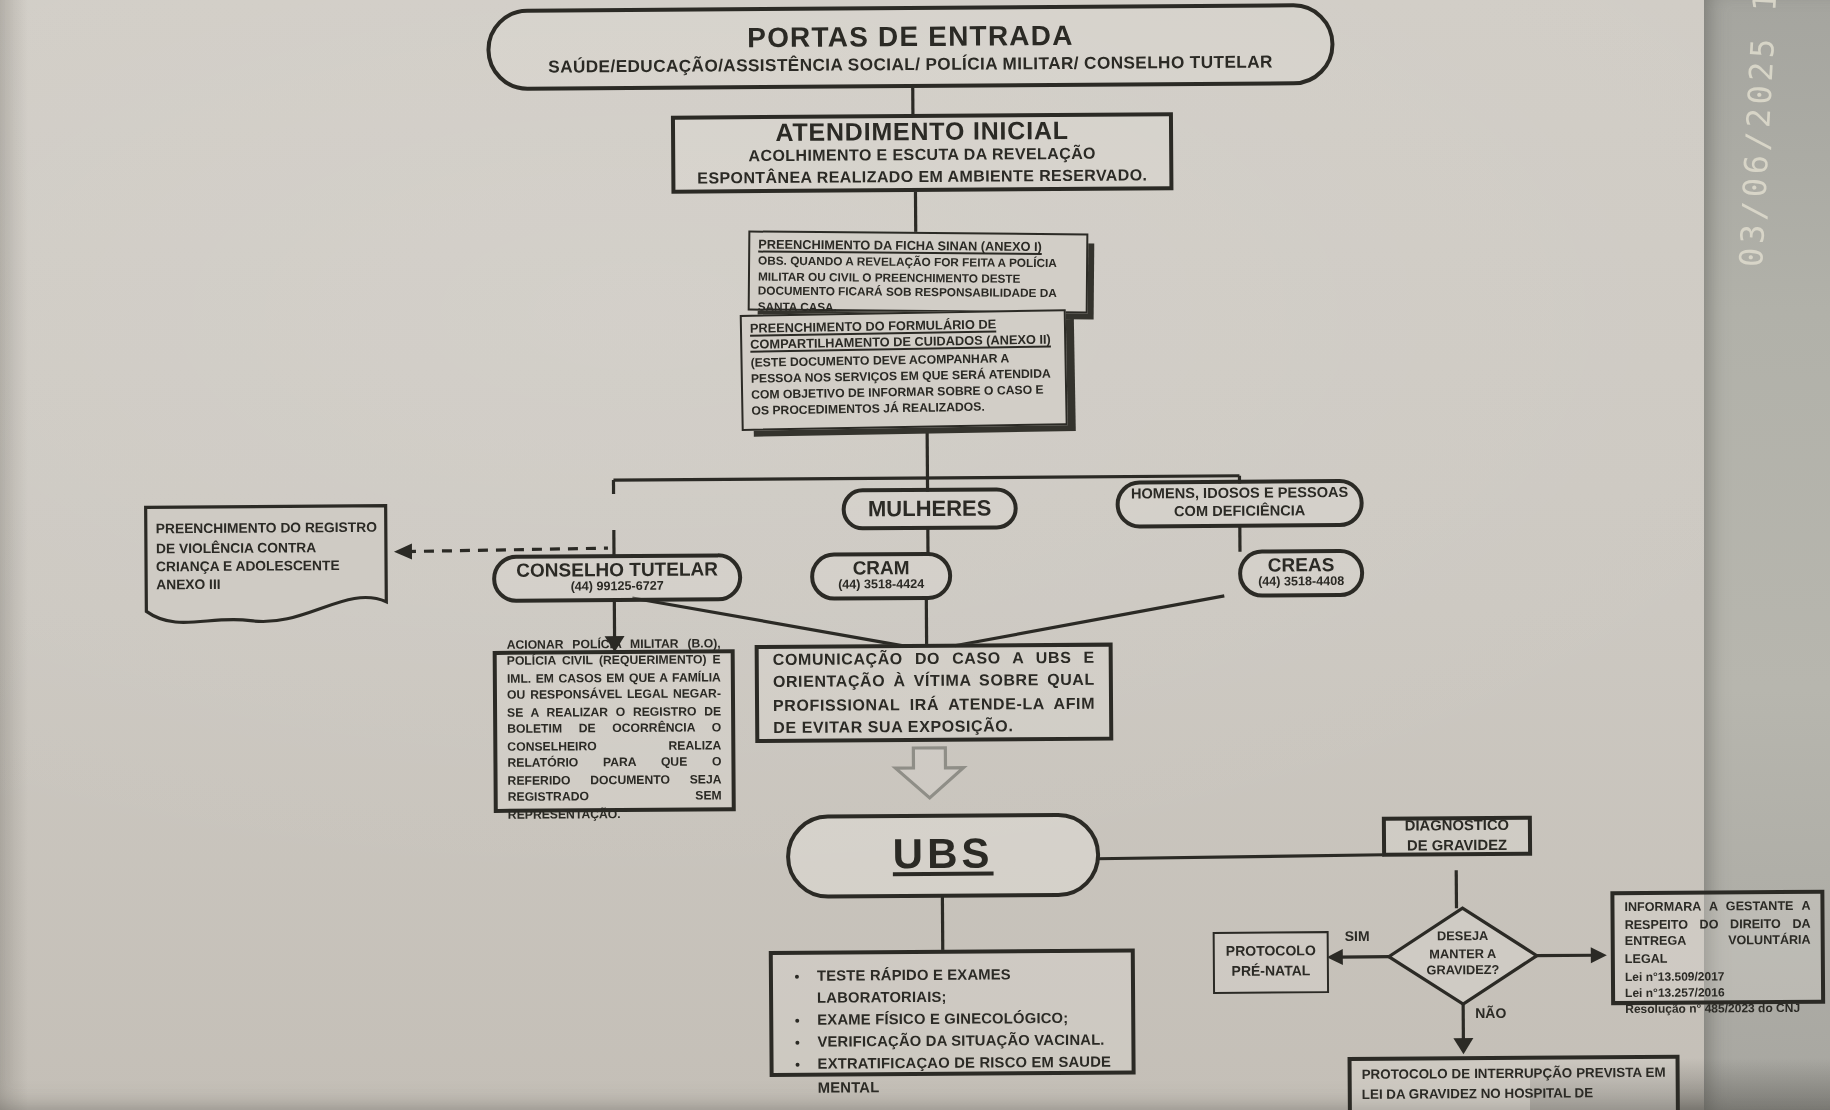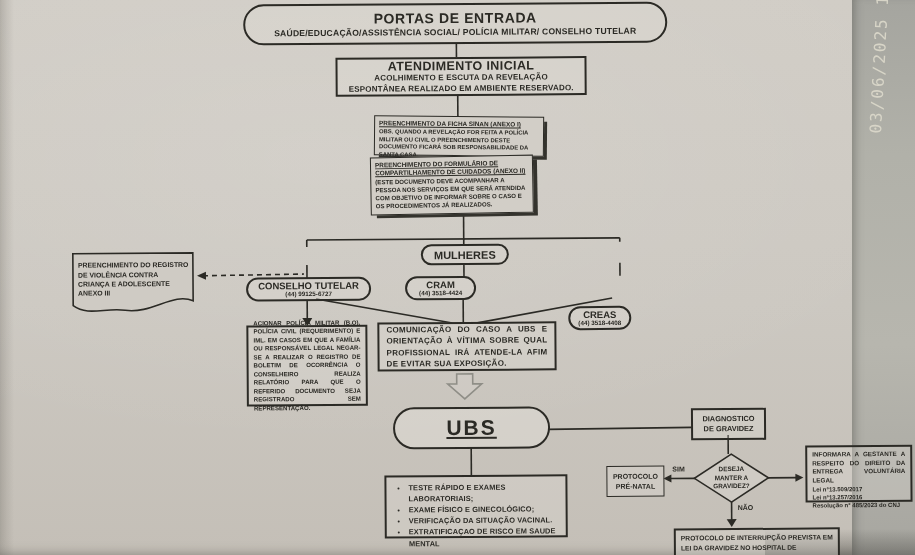--- a/index.html
+++ b/index.html
@@ -108,47 +108,50 @@
       <div class="doc-body" style="font-size:6.1px;">(ESTE DOCUMENTO DEVE ACOMPANHAR A PESSOA NOS SERVIÇOS EM QUE SERÁ ATENDIDA COM OBJETIVO DE INFORMAR SOBRE O CASO E OS PROCEDIMENTOS JÁ REALIZADOS.</div>
     </div>
 
     <div class="node bare" style="left:78px;top:254px;width:112px;height:46px;align-items:flex-start;text-align:left;">
       <div style="font-weight:bold;font-size:6.9px;line-height:1.35;">PREENCHIMENTO DO REGISTRO DE VIOLÊNCIA CONTRA CRIANÇA E ADOLESCENTE ANEXO III</div>
     </div>
 
     <div class="node pill" style="left:421px;top:244px;width:88px;height:21px;border-width:2.2px;text-align:right;">
       <div class="grp" style="font-size:11px;">MULHERES</div>
     </div>
+    <div class="node pill" style="left:558px;top:241px;width:124px;height:24px;border-width:2.2px;">
+      <div class="grp" style="font-size:7.3px;line-height:1.2;width:110px;">HOMENS, IDOSOS E PESSOAS COM DEFICIÊNCIA</div>
+    </div>
 
     <div class="node pill" style="left:246px;top:276px;width:125px;height:24px;border-width:2.2px;">
       <div class="grp" style="font-size:9.5px;line-height:1.1;">CONSELHO TUTELAR</div>
       <div class="phone">(44) 99125-6727</div>
     </div>
     <div class="node pill" style="left:405px;top:276px;width:71px;height:24px;border-width:2.2px;">
       <div class="grp" style="font-size:9.5px;line-height:1.1;">CRAM</div>
       <div class="phone">(44) 3518-4424</div>
     </div>
-    <div class="node pill" style="left:568px;top:276px;width:63px;height:24px;border-width:2.2px;margin-top:31px;">
+    <div class="node pill" style="left:619px;top:276px;width:63px;height:24px;border-width:2.2px;">
       <div class="grp" style="font-size:9.5px;line-height:1.1;">CREAS</div>
       <div class="phone">(44) 3518-4408</div>
     </div>
 
     <div class="node" style="left:246px;top:324px;width:121px;height:81px;padding:4px 5px;align-items:stretch;">
       <div class="just" style="font-weight:600;font-size:6.1px;line-height:1.4;">ACIONAR POLÍCIA MILITAR (B.O), POLÍCIA CIVIL (REQUERIMENTO) E IML. EM CASOS EM QUE A FAMÍLIA OU RESPONSÁVEL LEGAL NEGAR-SE A REALIZAR O REGISTRO DE BOLETIM DE OCORRÊNCIA O CONSELHEIRO REALIZA RELATÓRIO PARA QUE O REFERIDO DOCUMENTO SEJA REGISTRADO SEM REPRESENTAÇÃO.</div>
     </div>
 
     <div class="node" style="left:377px;top:322px;width:179px;height:49px;border-width:2.2px;padding:4px 7px;align-items:stretch;">
       <div class="just" style="font-weight:600;font-size:8px;line-height:1.42;letter-spacing:.3px;">COMUNICAÇÃO DO CASO A UBS E ORIENTAÇÃO À VÍTIMA SOBRE QUAL PROFISSIONAL IRÁ ATENDE-LA AFIM DE EVITAR SUA EXPOSIÇÃO.</div>
     </div>
 
     <div class="node pill" style="left:392px;top:407px;width:157px;height:42px;border-width:2.4px;background:rgba(229,226,219,0.45);">
       <div style="font-weight:bold;font-size:21px;letter-spacing:2px;text-decoration:underline;">UBS</div>
     </div>
 
-    <div class="node" style="left:690px;top:410px;width:75px;height:32px;">
+    <div class="node" style="left:690px;top:410px;width:75px;height:20px;">
       <div style="font-weight:600;font-size:7.4px;line-height:1.35;width:62px;">DIAGNOSTICO DE GRAVIDEZ</div>
     </div>
 
     <div class="node" style="left:383px;top:475px;width:183px;height:63px;border-width:2.2px;padding:5px 6px 5px 10px;align-items:stretch;justify-content:flex-start;">
       <ul class="checks">
         <li>TESTE RÁPIDO E EXAMES LABORATORIAIS;</li>
         <li>EXAME FÍSICO E GINECOLÓGICO;</li>
         <li>VERIFICAÇÃO DA SITUAÇÃO VACINAL.</li>
         <li>EXTRATIFICAÇAO DE RISCO EM SAUDE MENTAL</li>
       </ul>

